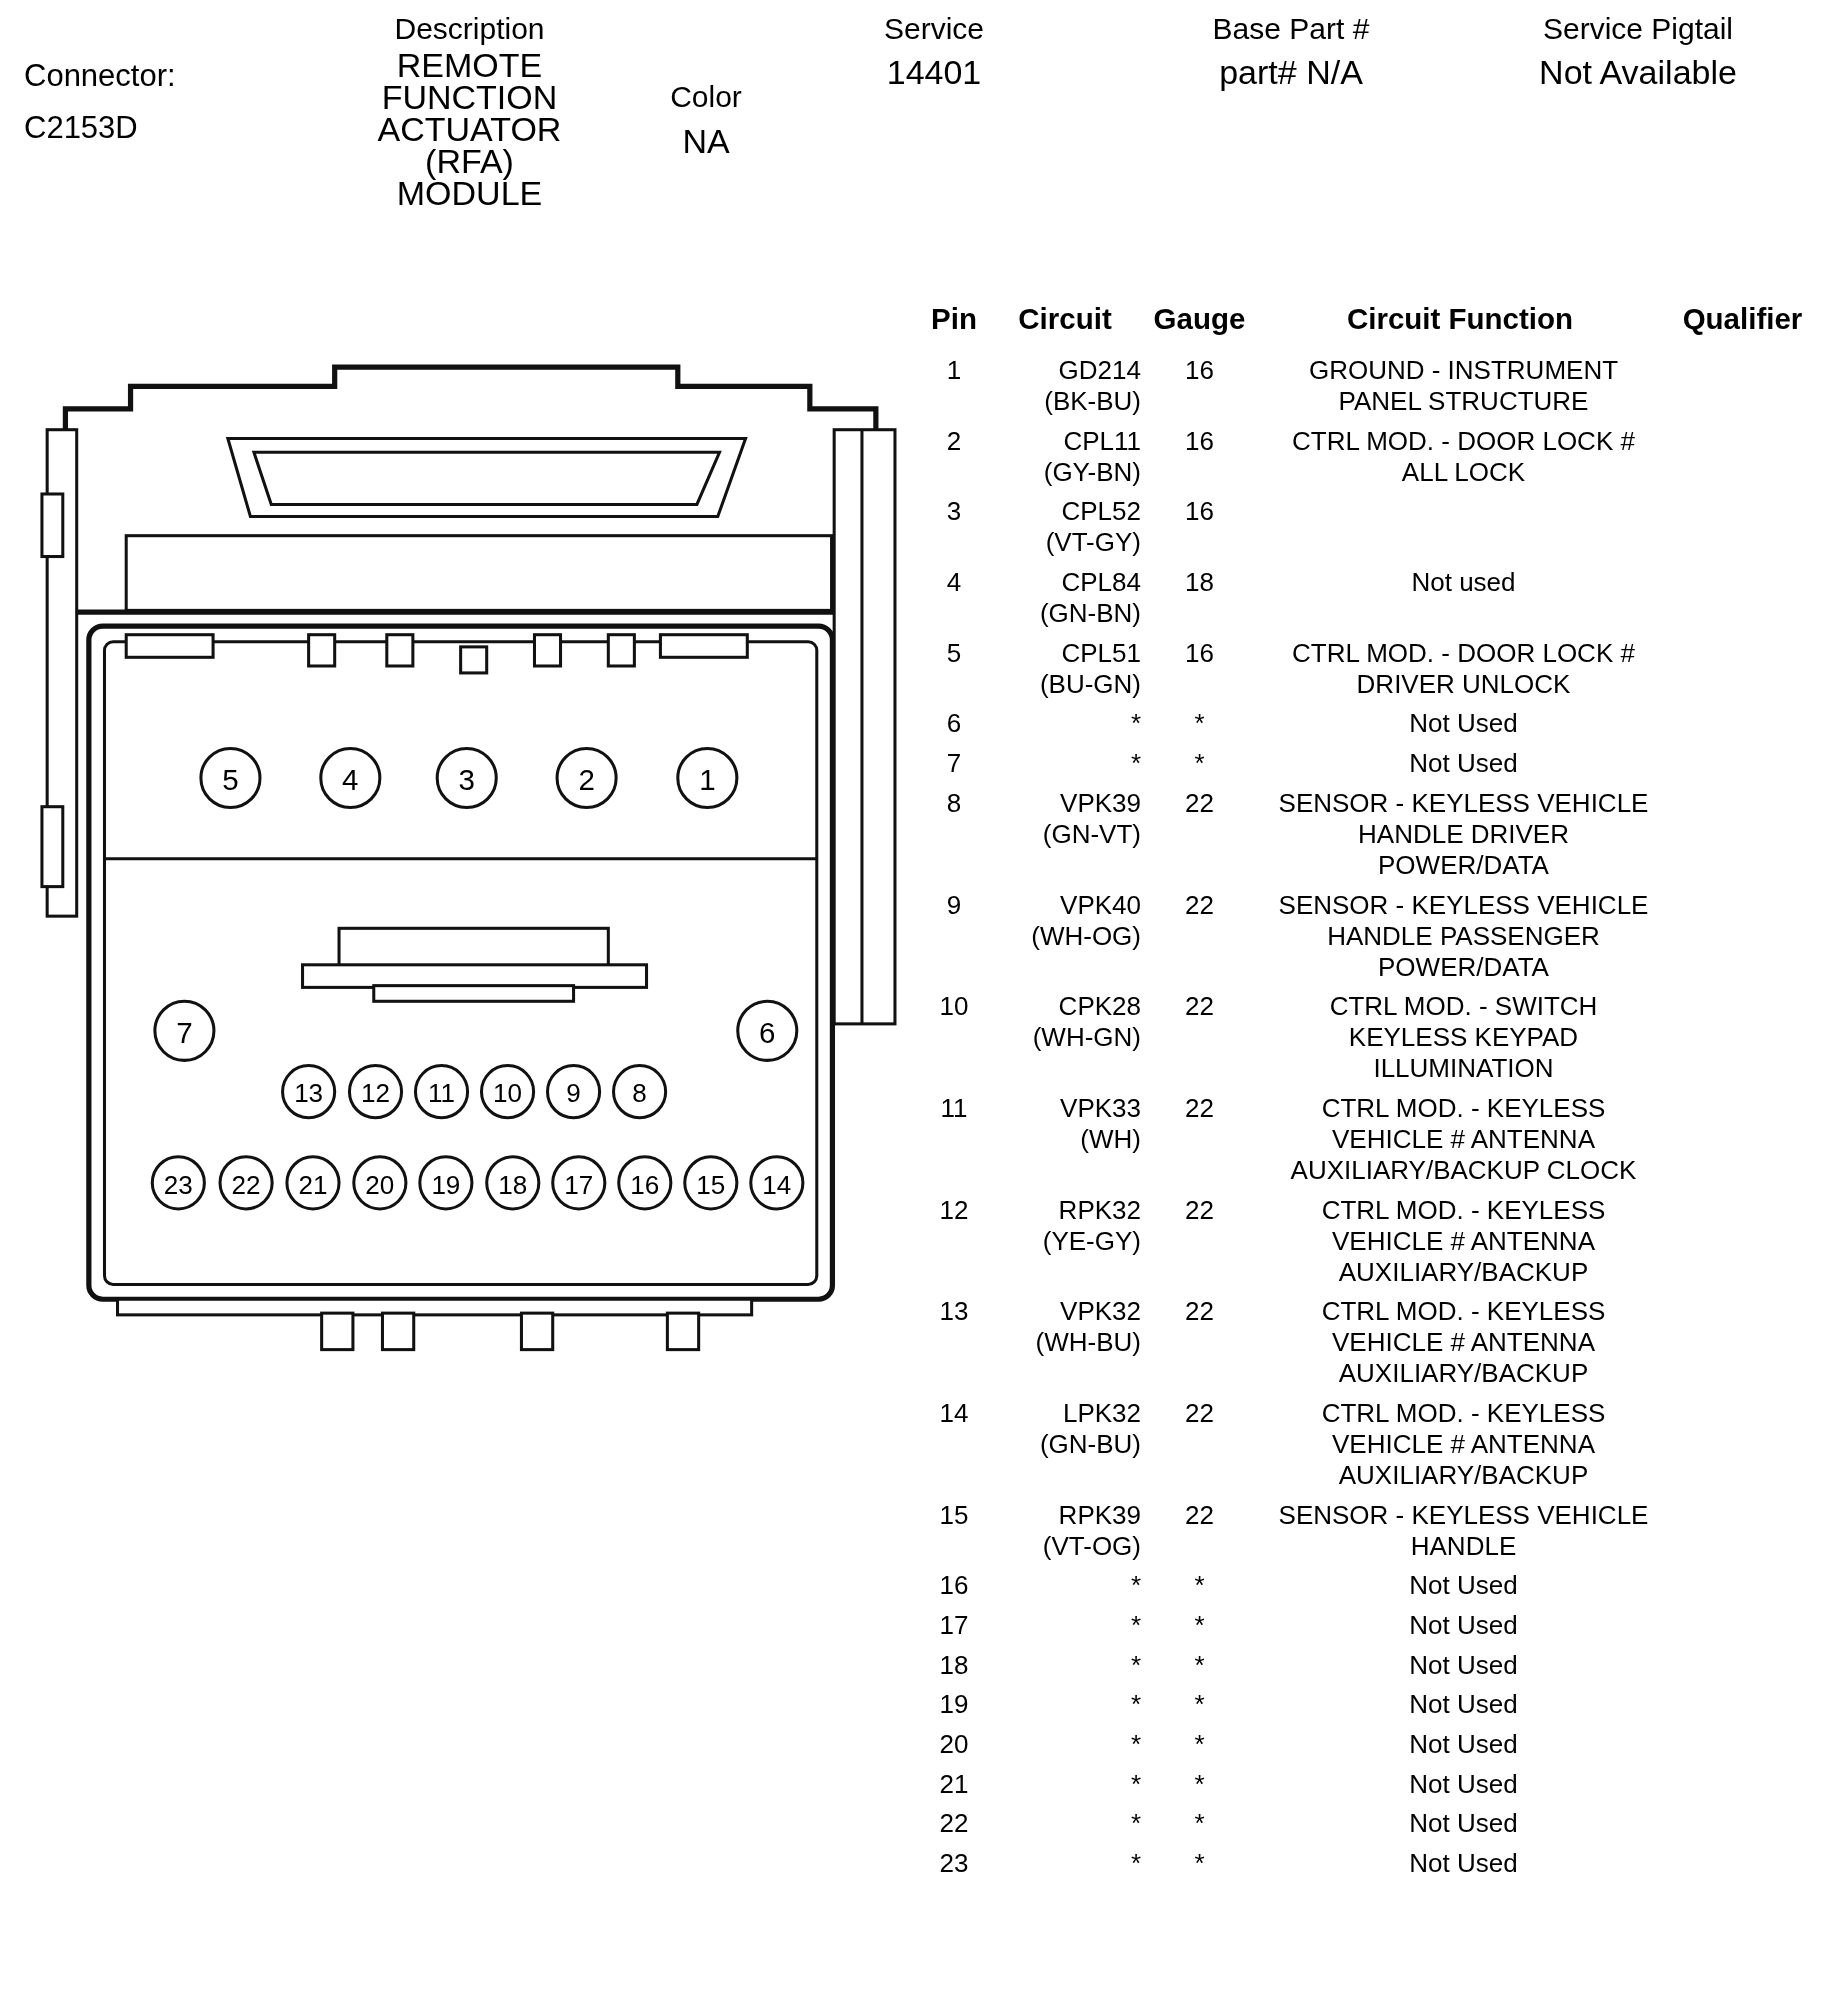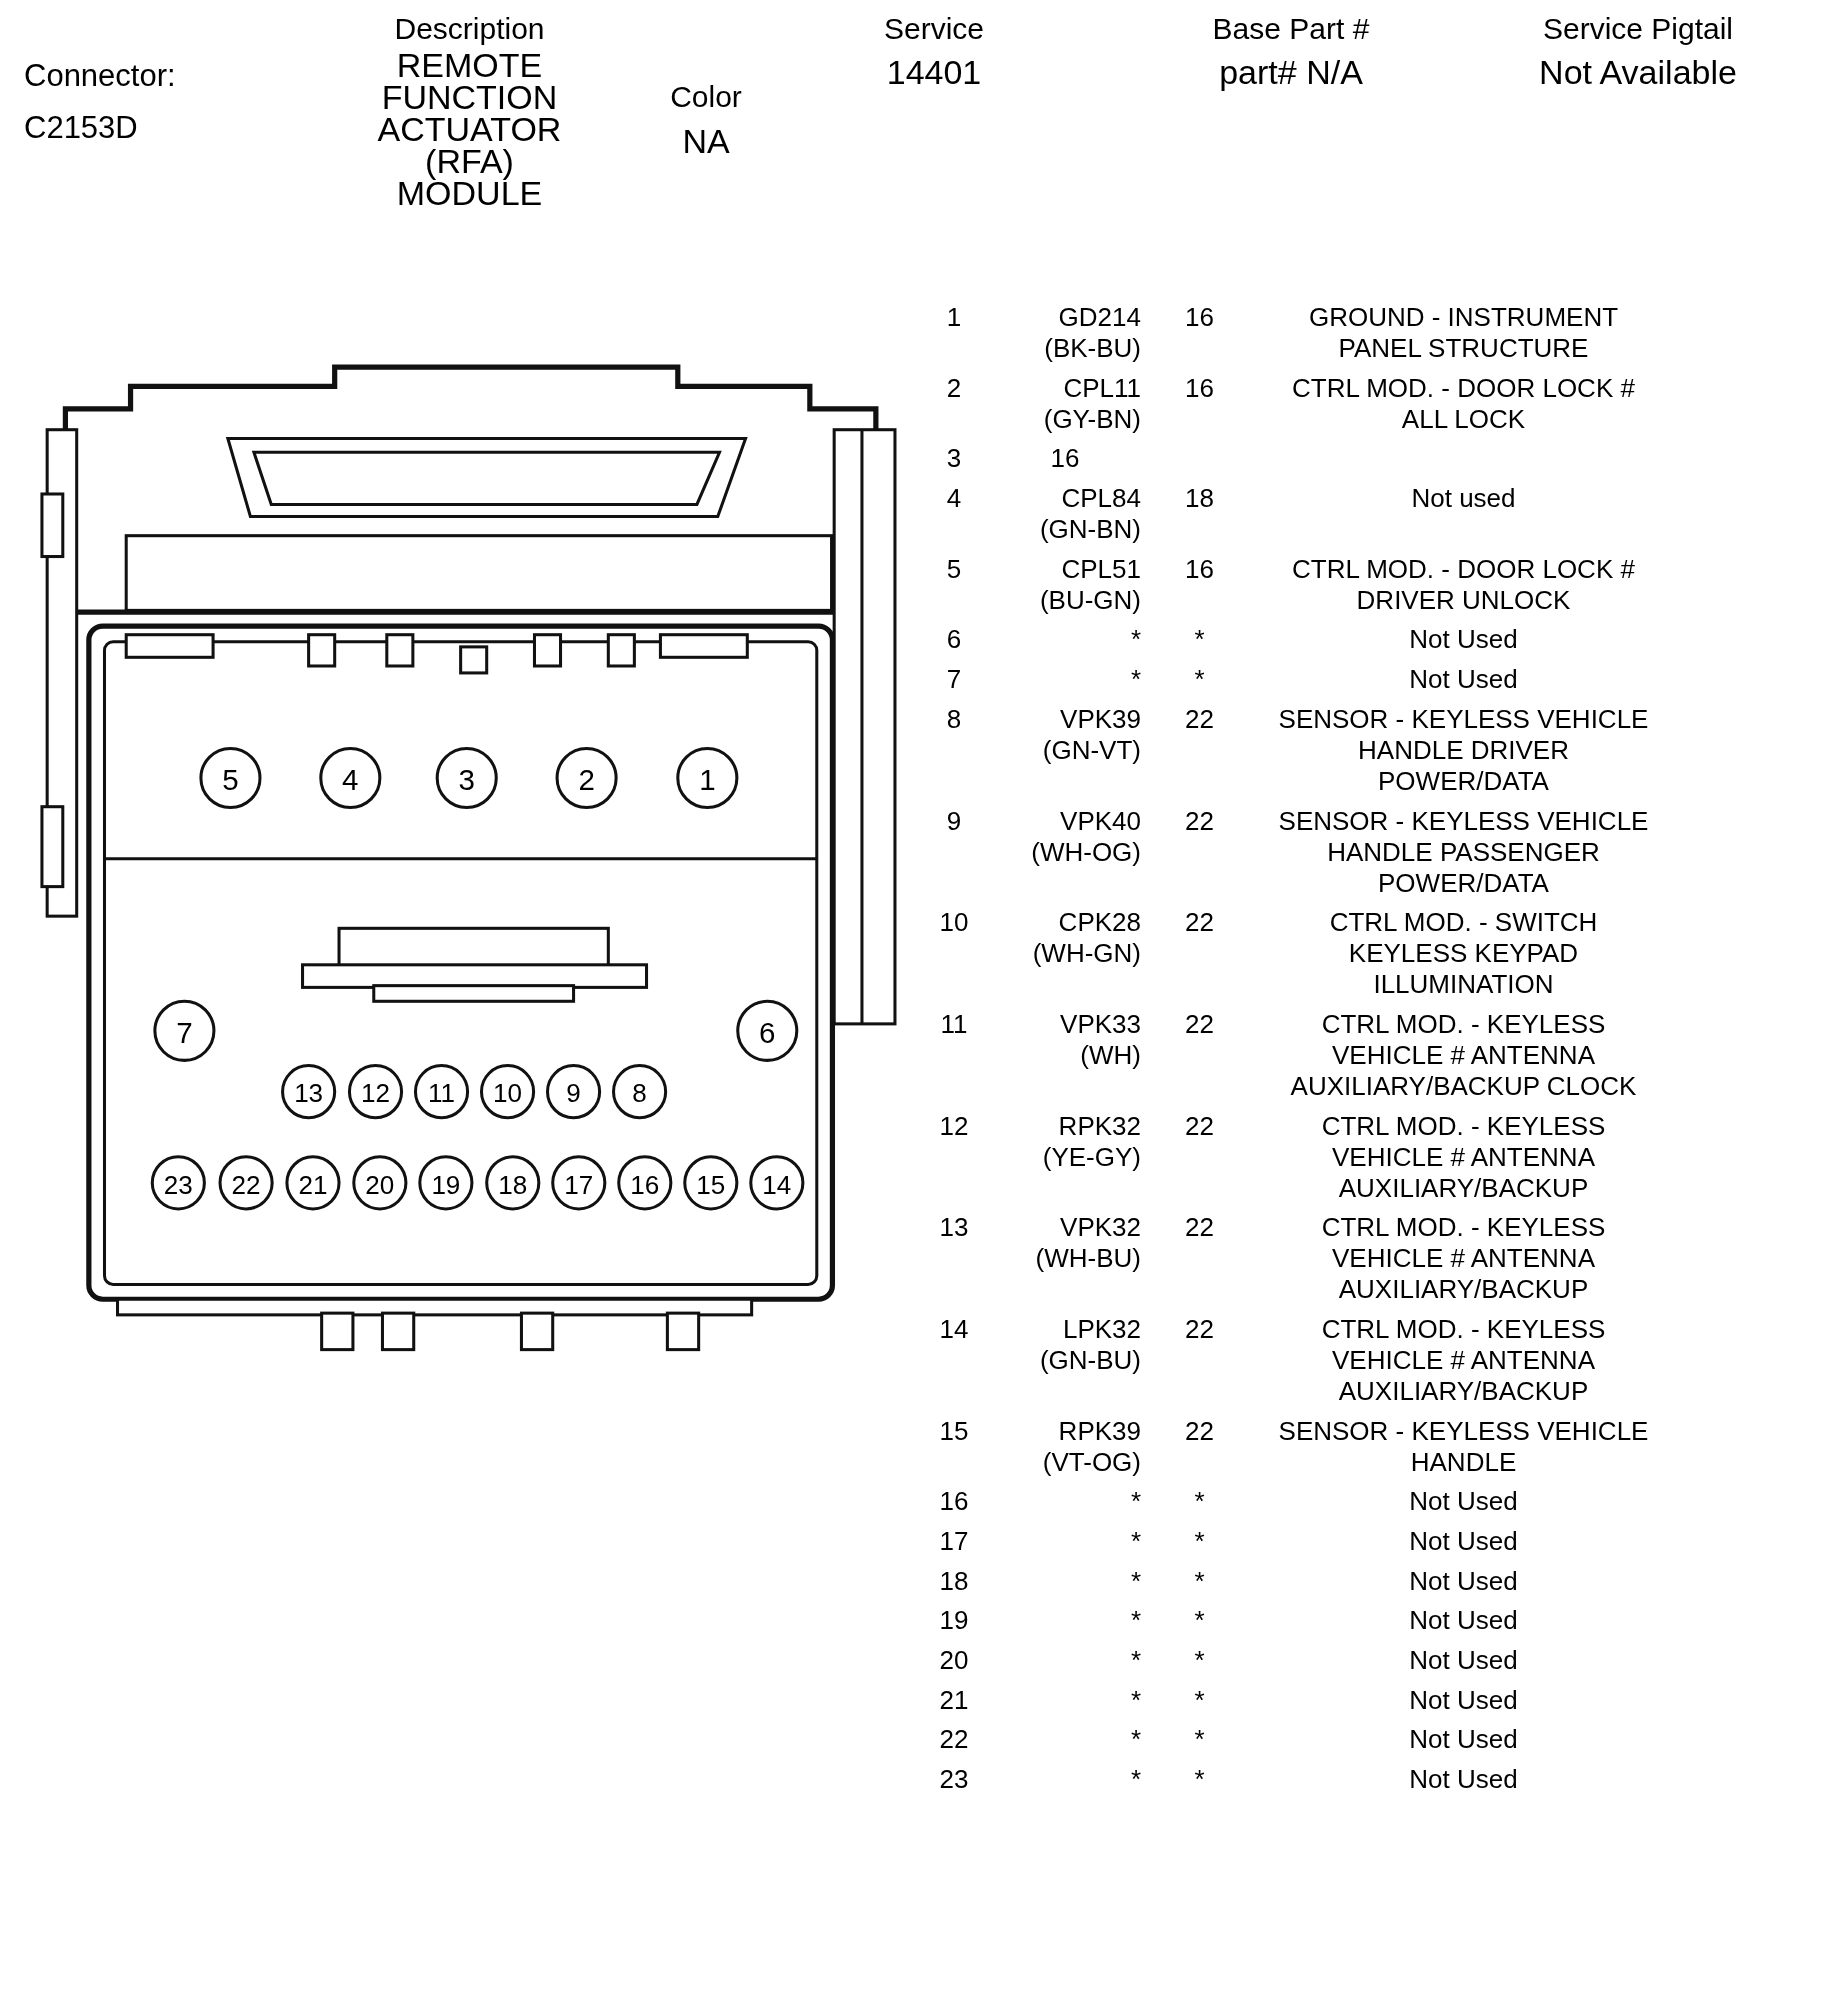--- a/index.html
+++ b/index.html
@@ -158,20 +158,27 @@
       <circle cx="702" cy="953" r="30" class="pin-circle"></circle>
       <text x="702" y="955" class="pin-num small">16</text>
       <circle cx="778" cy="953" r="30" class="pin-circle"></circle>
       <text x="778" y="955" class="pin-num small">15</text>
       <circle cx="854" cy="953" r="30" class="pin-circle"></circle>
       <text x="854" y="955" class="pin-num small">14</text>
     </g>
 </svg>
 
 <div class="abs pin-table">
+  <div class="thead">
+    <div>Pin</div>
+    <div>Circuit</div>
+    <div>Gauge</div>
+    <div>Circuit Function</div>
+    <div>Qualifier</div>
+  </div>
   <div>
       <div class="trow">
         <div class="cell c-pin">1</div>
         <div class="cell c-circuit">GD214
 (BK-BU)</div>
         <div class="cell c-gauge">16</div>
         <div class="cell c-func">GROUND - INSTRUMENT
 PANEL STRUCTURE</div>
         <div class="cell c-qual"></div>
       </div>
@@ -179,20 +186,22 @@
         <div class="cell c-pin">2</div>
         <div class="cell c-circuit">CPL11
 (GY-BN)</div>
         <div class="cell c-gauge">16</div>
         <div class="cell c-func">CTRL MOD. - DOOR LOCK #
 ALL LOCK</div>
         <div class="cell c-qual"></div>
       </div>
       <div class="trow">
         <div class="cell c-pin">3</div>
+        <div class="cell c-circuit">CPL52
+(VT-GY)</div>
         <div class="cell c-gauge">16</div>
         <div class="cell c-qual"></div>
       </div>
       <div class="trow">
         <div class="cell c-pin">4</div>
         <div class="cell c-circuit">CPL84
 (GN-BN)</div>
         <div class="cell c-gauge">18</div>
         <div class="cell c-func">Not used</div>
         <div class="cell c-qual"></div>

